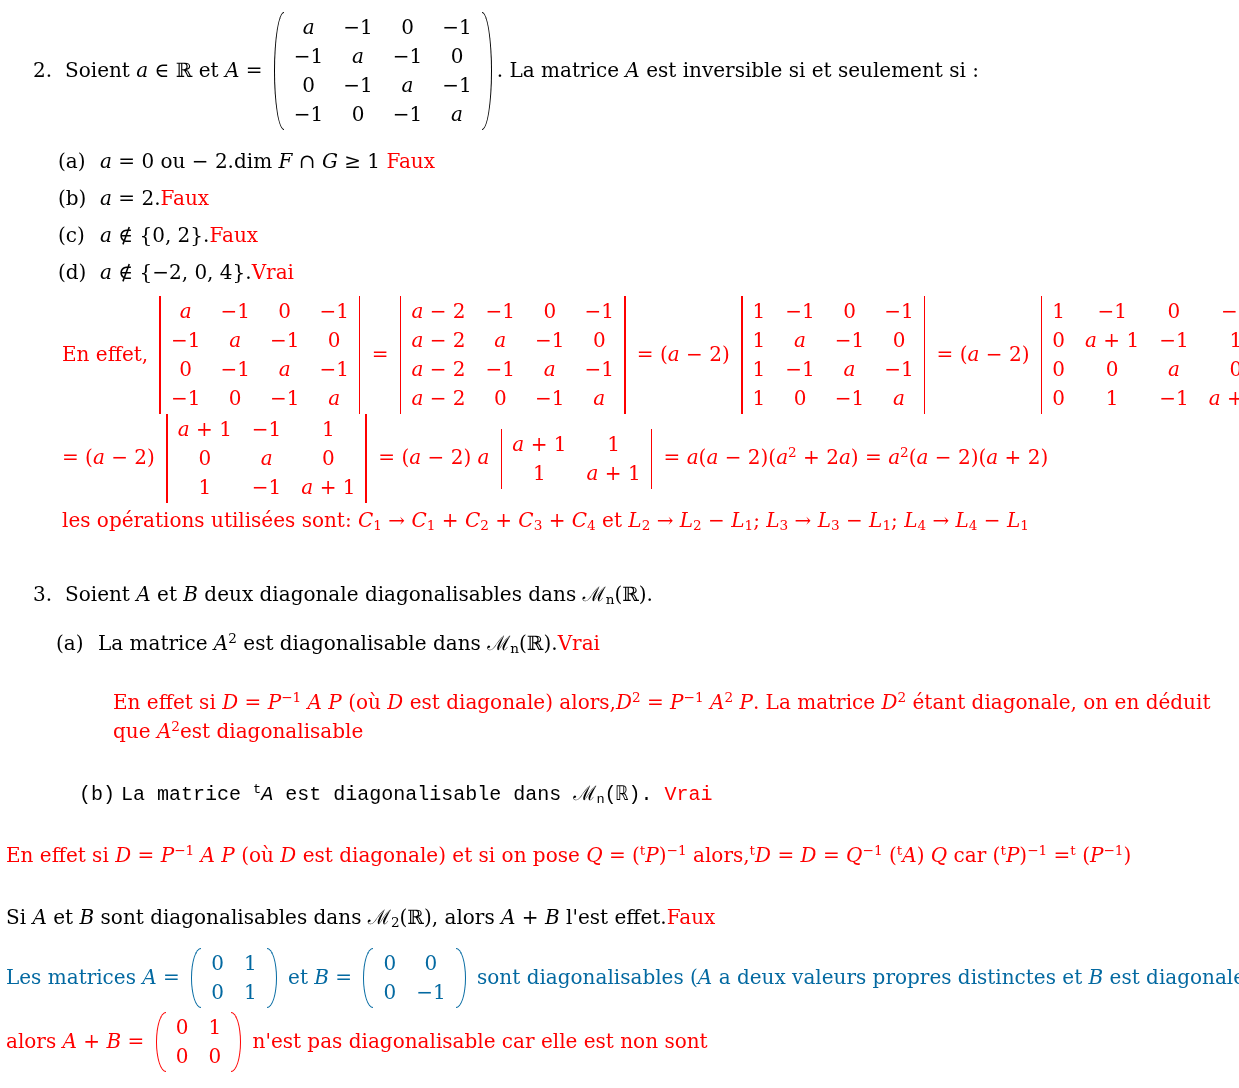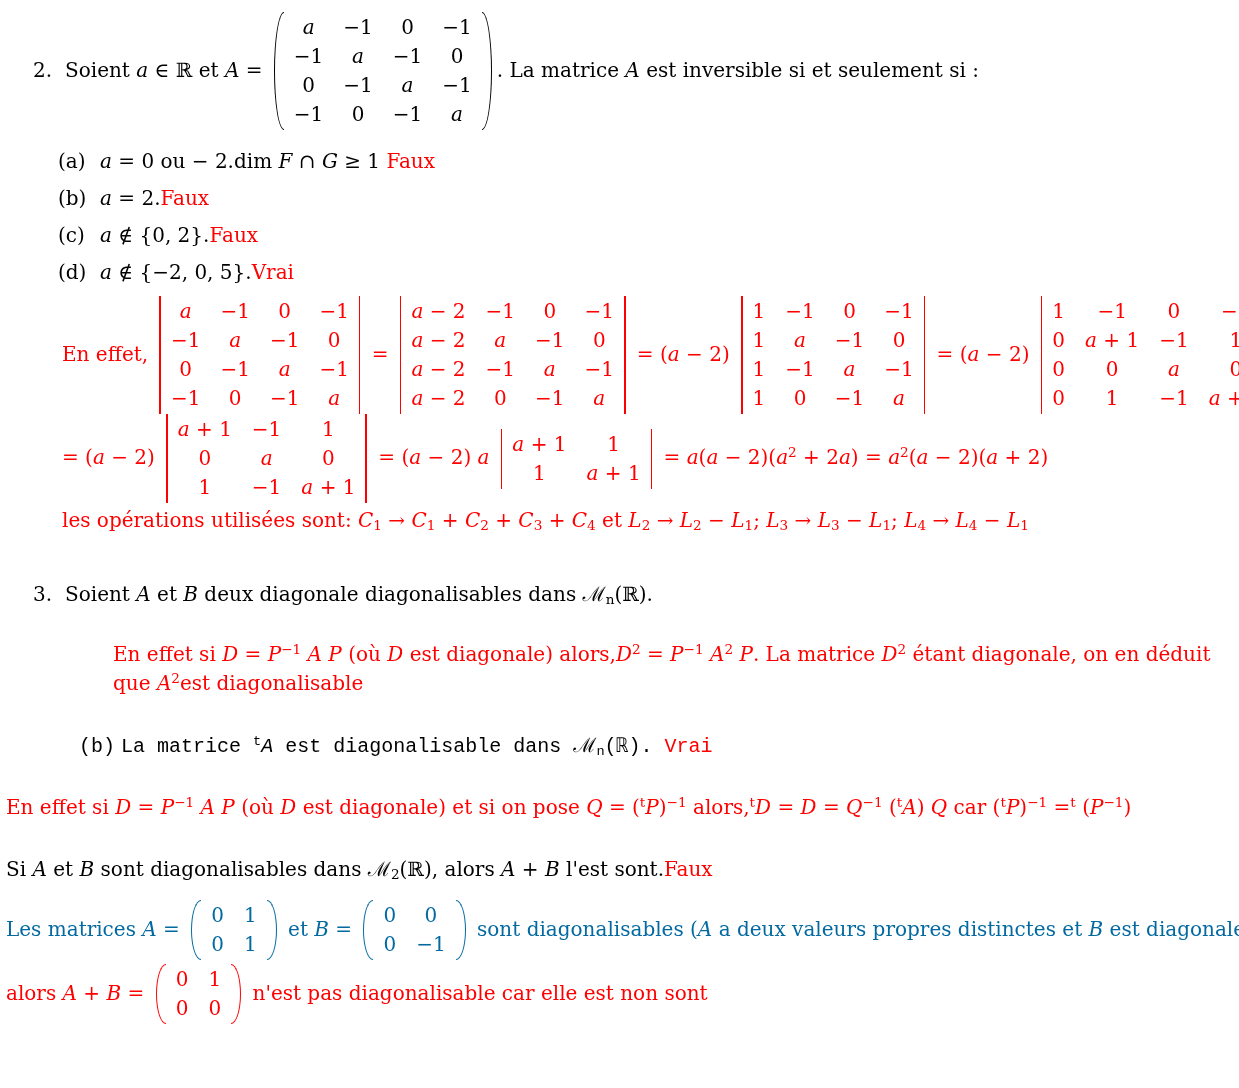--- a/index.html
+++ b/index.html
@@ -78,21 +78,21 @@
     <div class="opt">
       <span class="optlabel">(a)</span><span><span class="mi">a</span><span> = 0 ou − 2.dim </span><span class="mi">F</span><span> ∩ </span><span class="mi">G</span><span> ≥ 1 </span><span class="c-red">Faux</span></span>
     </div>
     <div class="opt">
       <span class="optlabel">(b)</span><span><span class="mi">a</span><span> = 2.</span><span class="c-red">Faux</span></span>
     </div>
     <div class="opt">
       <span class="optlabel">(c)</span><span><span class="mi">a</span><span> ∉ {0, 2}.</span><span class="c-red">Faux</span></span>
     </div>
     <div class="opt">
-      <span class="optlabel">(d)</span><span><span class="mi">a</span><span> ∉ {−2, 0, 5}.</span><span class="c-red">Vrai</span></span>
+      <span class="optlabel">(d)</span><span><span class="mi">a</span><span> ∉ {−2, 0, 4}.</span><span class="c-red">Vrai</span></span>
     </div>
   </div>
 
   <div class="proof">
     <div class="prow nw"><span>En effet, </span><span class="mx">
           <span class="bar"></span>
           <span class="mx-grid" style="grid-template-columns: repeat(4, auto);">
             <span class="mx-c"><span class="mi">a</span></span>
             <span class="mx-c"><span>−1</span></span>
             <span class="mx-c"><span>0</span></span>
@@ -198,33 +198,36 @@
           </span>
           <span class="bar"></span>
         </span><span> = </span><span class="mi">a</span><span>(</span><span class="mi">a</span><span> − 2)(</span><span class="mi">a</span><sup>2</sup><span> + 2</span><span class="mi">a</span><span>) = </span><span class="mi">a</span><sup>2</sup><span>(</span><span class="mi">a</span><span> − 2)(</span><span class="mi">a</span><span> + 2)</span></div>
     <div class="prow ops nw"><span>les opérations utilisées sont: </span><span class="mi">C</span><sub>1</sub><span> → </span><span class="mi">C</span><sub>1</sub><span> + </span><span class="mi">C</span><sub>2</sub><span> + </span><span class="mi">C</span><sub>3</sub><span> + </span><span class="mi">C</span><sub>4</sub><span> et </span><span class="mi">L</span><sub>2</sub><span> → </span><span class="mi">L</span><sub>2</sub><span> − </span><span class="mi">L</span><sub>1</sub><span>; </span><span class="mi">L</span><sub>3</sub><span> → </span><span class="mi">L</span><sub>3</sub><span> − </span><span class="mi">L</span><sub>1</sub><span>; </span><span class="mi">L</span><sub>4</sub><span> → </span><span class="mi">L</span><sub>4</sub><span> − </span><span class="mi">L</span><sub>1</sub></div>
   </div>
 
   <div class="qrow q3 nw">
     <span class="qnum">3.</span><span><span>Soient </span><span class="mi">A</span><span> et </span><span class="mi">B</span><span> deux diagonale diagonalisables dans ℳ</span><sub>n</sub><span>(ℝ).</span></span>
   </div>
 
+  <div class="opt optq3a nw">
+    <span class="optlabel">(a)</span><span><span>La matrice </span><span class="mi">A</span><sup>2</sup><span> est diagonalisable dans ℳ</span><sub>n</sub><span>(ℝ).</span><span class="c-red">Vrai</span></span>
+  </div>
 
   <div class="expl3a">
     <span><span>En effet si </span><span class="mi">D</span><span> = </span><span class="mi">P</span><sup>−1</sup><span> </span><span class="mi">A</span><span> </span><span class="mi">P</span><span> (où </span><span class="mi">D</span><span> est diagonale) alors,</span><span class="mi">D</span><sup>2</sup><span> = </span><span class="mi">P</span><sup>−1</sup><span> </span><span class="mi">A</span><sup>2</sup><span> </span><span class="mi">P</span><span>. La matrice </span><span class="mi">D</span><sup>2</sup><span> étant diagonale, on en déduit</span></span><br>
     <span><span>que </span><span class="mi">A</span><sup>2</sup><span>est diagonalisable</span></span>
   </div>
 
   <div class="opt optq3b nw">
     <span class="optlabel">(b)</span><span><span>La matrice </span><sup>t</sup><span class="mi">A</span><span> est diagonalisable dans ℳ</span><sub>n</sub><span>(ℝ). </span><span class="c-red">Vrai</span></span>
   </div>
 
   <div class="expl3b nw"><span>En effet si </span><span class="mi">D</span><span> = </span><span class="mi">P</span><sup>−1</sup><span> </span><span class="mi">A</span><span> </span><span class="mi">P</span><span> (où </span><span class="mi">D</span><span> est diagonale) et si on pose </span><span class="mi">Q</span><span> = (</span><sup>t</sup><span class="mi">P</span><span>)</span><sup>−1</sup><span> alors,</span><sup>t</sup><span class="mi">D</span><span> = </span><span class="mi">D</span><span> = </span><span class="mi">Q</span><sup>−1</sup><span> (</span><sup>t</sup><span class="mi">A</span><span>) </span><span class="mi">Q</span><span> car (</span><sup>t</sup><span class="mi">P</span><span>)</span><sup>−1</sup><span> =</span><sup>t</sup><span> (</span><span class="mi">P</span><sup>−1</sup><span>)</span></div>
 
-  <div class="stmt nw"><span>Si </span><span class="mi">A</span><span> et </span><span class="mi">B</span><span> sont diagonalisables dans ℳ</span><sub>2</sub><span>(ℝ), alors </span><span class="mi">A</span><span> + </span><span class="mi">B</span><span> l'est sont.</span><span class="c-red">Faux</span></div>
+  <div class="stmt nw"><span>Si </span><span class="mi">A</span><span> et </span><span class="mi">B</span><span> sont diagonalisables dans ℳ</span><sub>2</sub><span>(ℝ), alors </span><span class="mi">A</span><span> + </span><span class="mi">B</span><span> l'est effet.</span><span class="c-red">Faux</span></div>
 
   <div class="cex1 nw"><span>Les matrices </span><span class="mi">A</span><span> = </span><span class="mx">
         <span class="par par-l"></span>
         <span class="mx-grid" style="grid-template-columns: repeat(2, auto);">
           <span class="mx-c"><span>0</span></span>
           <span class="mx-c"><span>1</span></span>
           <span class="mx-c"><span>0</span></span>
           <span class="mx-c"><span>1</span></span>
         </span>
         <span class="par par-r"></span>

